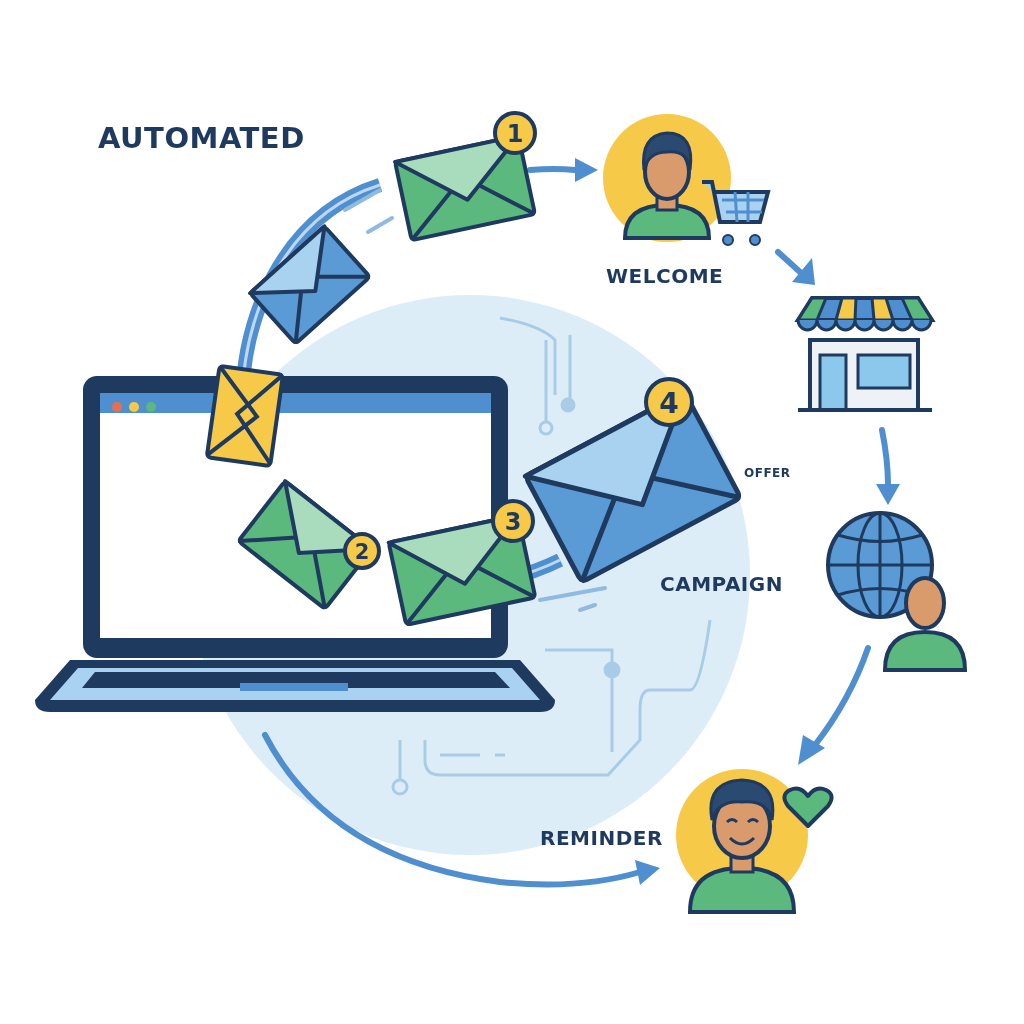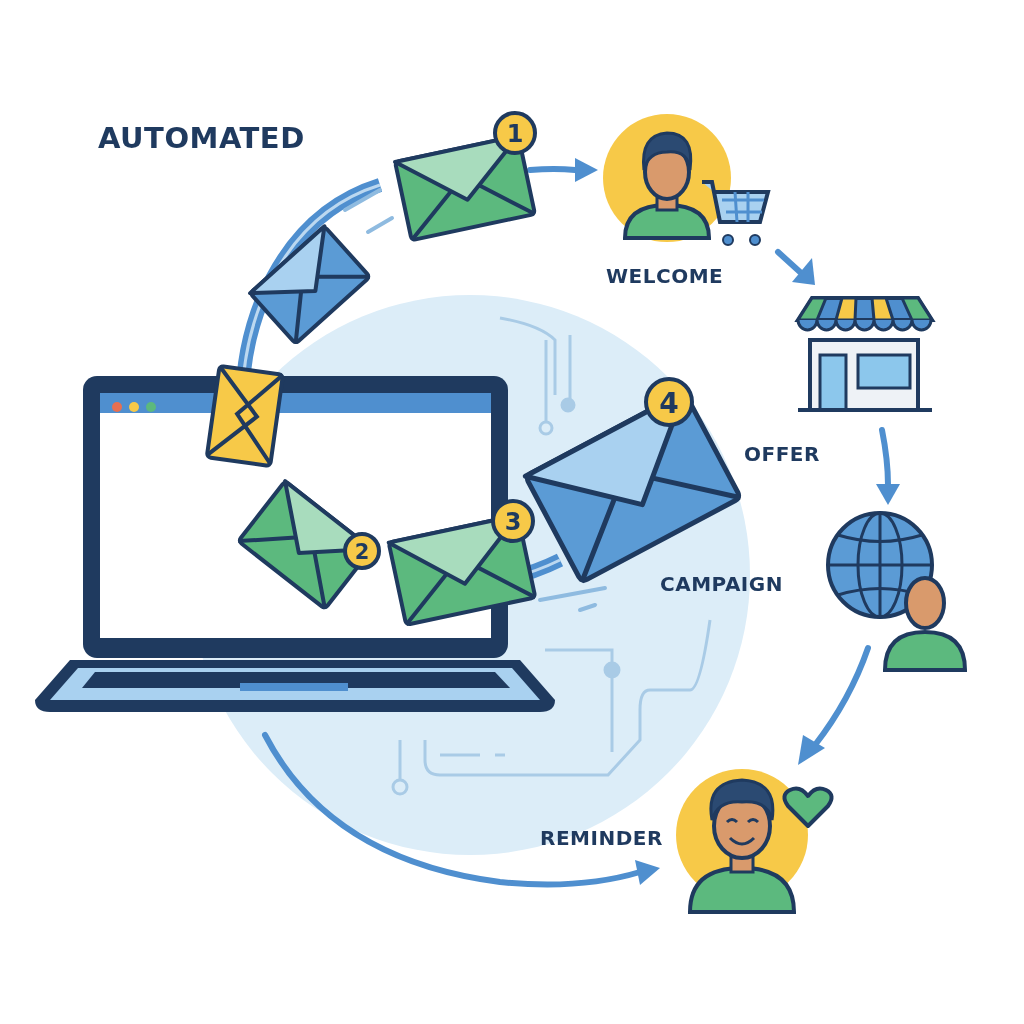--- a/index.html
+++ b/index.html
@@ -1,21 +1,21 @@
 <!DOCTYPE html>
 <html><head>
 <meta charset="utf-8">
 <style>
   html,body{margin:0;padding:0;background:#ffffff;}
   body{width:1024px;height:1024px;position:relative;overflow:hidden;font-family:"DejaVu Sans",sans-serif;}
   .stage{position:absolute;left:0;top:0;width:1024px;height:1024px;}
   .lbl{position:absolute;color:#1f3a5f;font-weight:bold;font-family:"DejaVu Sans",sans-serif;letter-spacing:0.5px;white-space:nowrap;}
   .title{left:98px;top:120px;font-size:29px;line-height:36px;}
   .welcome{left:606px;top:264px;font-size:20px;}
-  .offer{left:744px;top:442px;font-size:20px;text-align:center;}
+  .offer{left:744px;top:466px;font-size:12px;text-align:center;}
   .reminder{left:660px;top:572px;font-size:20px;}
   .loyalty{left:540px;top:826px;font-size:20px;}
 </style>
 </head>
 <body>
 
 <div class="stage">
 <svg width="1024" height="1024" viewBox="0 0 1024 1024">
 
   <circle cx="470" cy="575" r="280" fill="#dcedf8"></circle>

